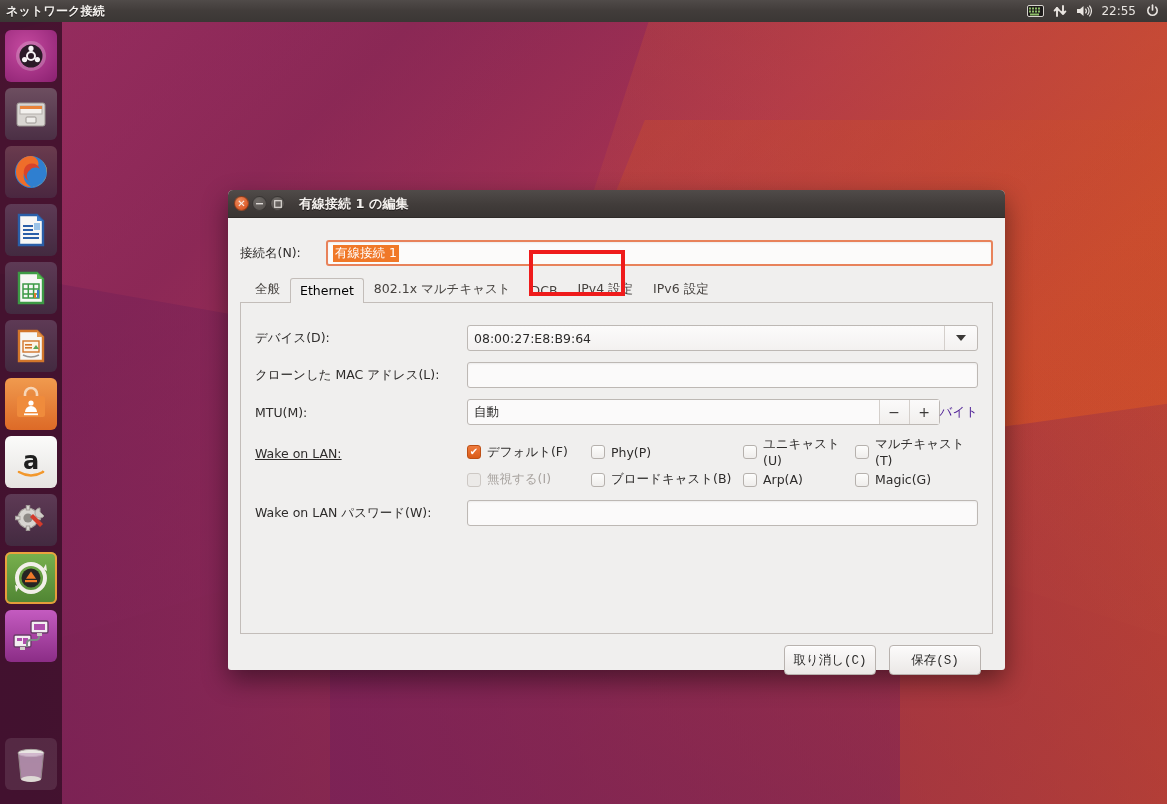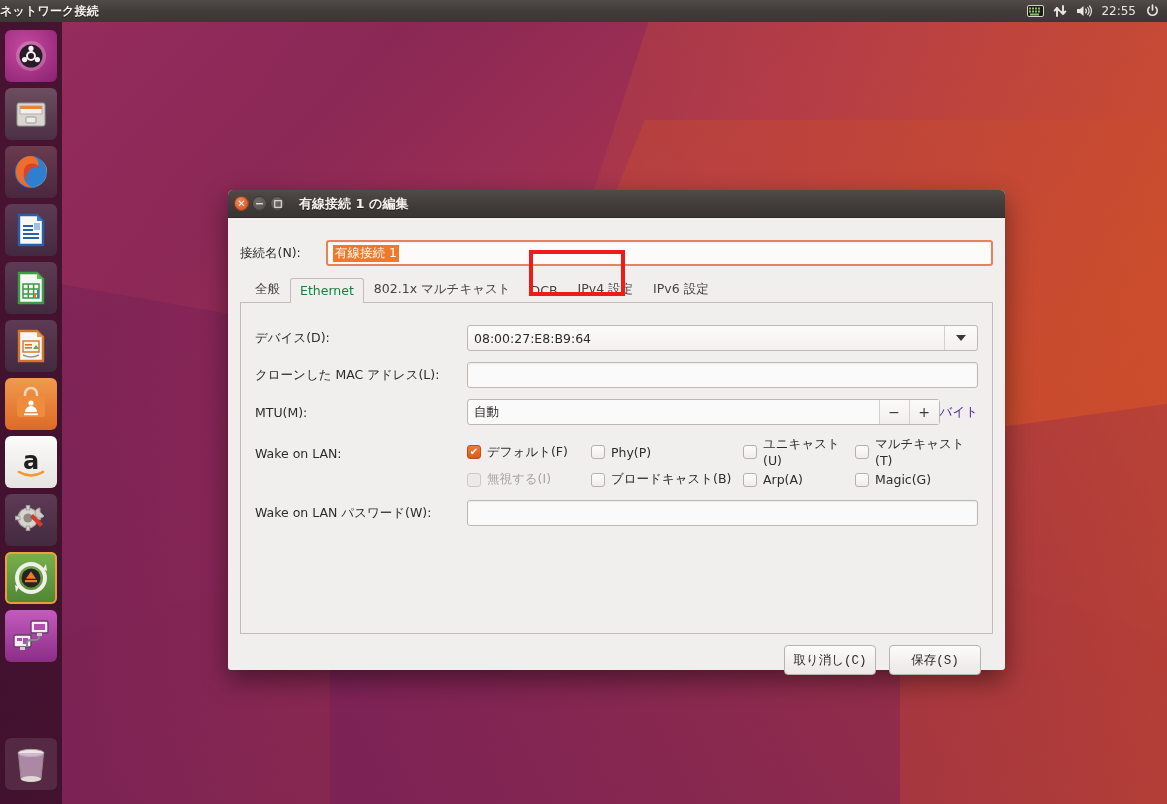--- a/index.html
+++ b/index.html
@@ -50,21 +50,21 @@
 
   
   #panel {
     position: absolute; left: 0; top: 0; width: 1167px; height: 22px;
     background: linear-gradient(to bottom, #504b49 0%, #413c3a 50%, #3b3735 100%);
     display: flex; align-items: center;
     z-index: 40;
   }
   #panel-title {
     color: #f5f2ef; font-size: 12px; font-weight: bold;
-    margin-left: 0; letter-spacing: .2px;
+    margin-left: 6px; letter-spacing: .2px;
     text-shadow: 0 1px 0 rgba(0,0,0,.55);
   }
   #panel-right {
     margin-left: auto; display: flex; align-items: center; gap: 9px;
     padding-right: 7px;
   }
   .ind { display: flex; align-items: center; color: #e9e5e1; }
   #clock { color: #e9e5e1; font-size: 12px; text-align: right; }
 
   
@@ -142,21 +142,21 @@
 
   
   #tabs { display: flex; align-items: flex-end; height: 26px; padding-left: 5px; position: relative; }
   .tab {
     font-size: 12.5px; color: #46423f;
     padding: 4px 9px 5px 9px;
     border: 1px solid transparent;
     border-bottom: none; position: relative; top: 1px;
   }
   .tab.active {
-    background: #f0efee; color: #15803d;
+    background: #f0efee; color: #000000;
     border-color: #c3bdb9;
     border-radius: 3px 3px 0 0;
     z-index: 3;
   }
   #tab-panel {
     border: 1px solid #c3bdb9; background: #f0efee;
     height: 332px; padding: 22px 14px 0 14px;
     position: relative; z-index: 1;
   }
 
@@ -509,21 +509,21 @@
           <div class="spin">
             <span>自動</span>
             <span class="spin-btn" style="margin-left:auto;">−</span>
             <span class="spin-btn">+</span>
           </div>
           <span class="unit">バイト</span>
         </div>
       </div>
 
       <div class="frow" style="align-items:flex-start;">
-        <span class="flabel" style="padding-top:10px;">Wake on LAN:</span>
+        <span class="flabel" style="padding-top:10px;text-decoration:underline;">Wake on LAN:</span>
         <div class="fctrl">
           <div class="cbgrid">
             <label class="cb">
               <span class="box checked"></span>
               <span>デフォルト(F)</span>
             </label>
             <label class="cb">
               <span class="box"></span>
               <span>Phy(P)</span>
             </label>

